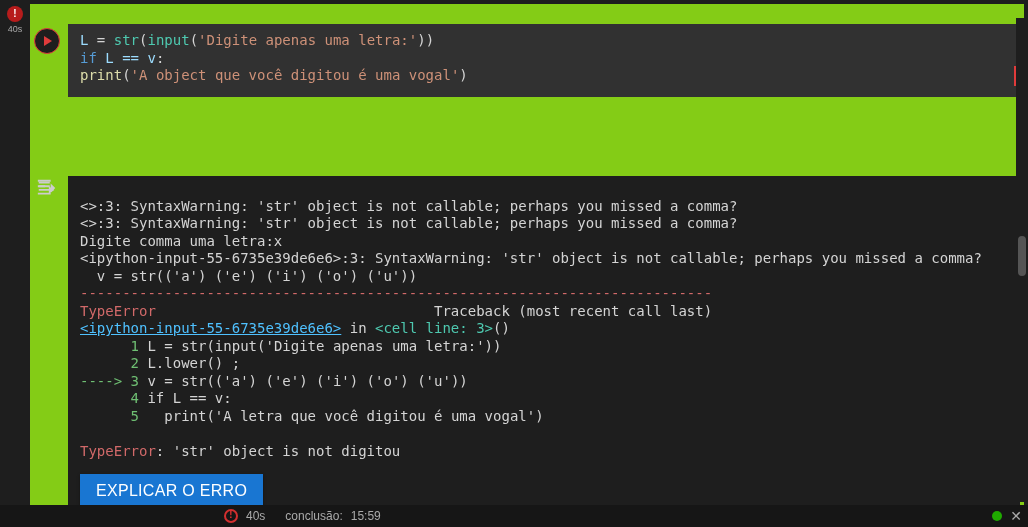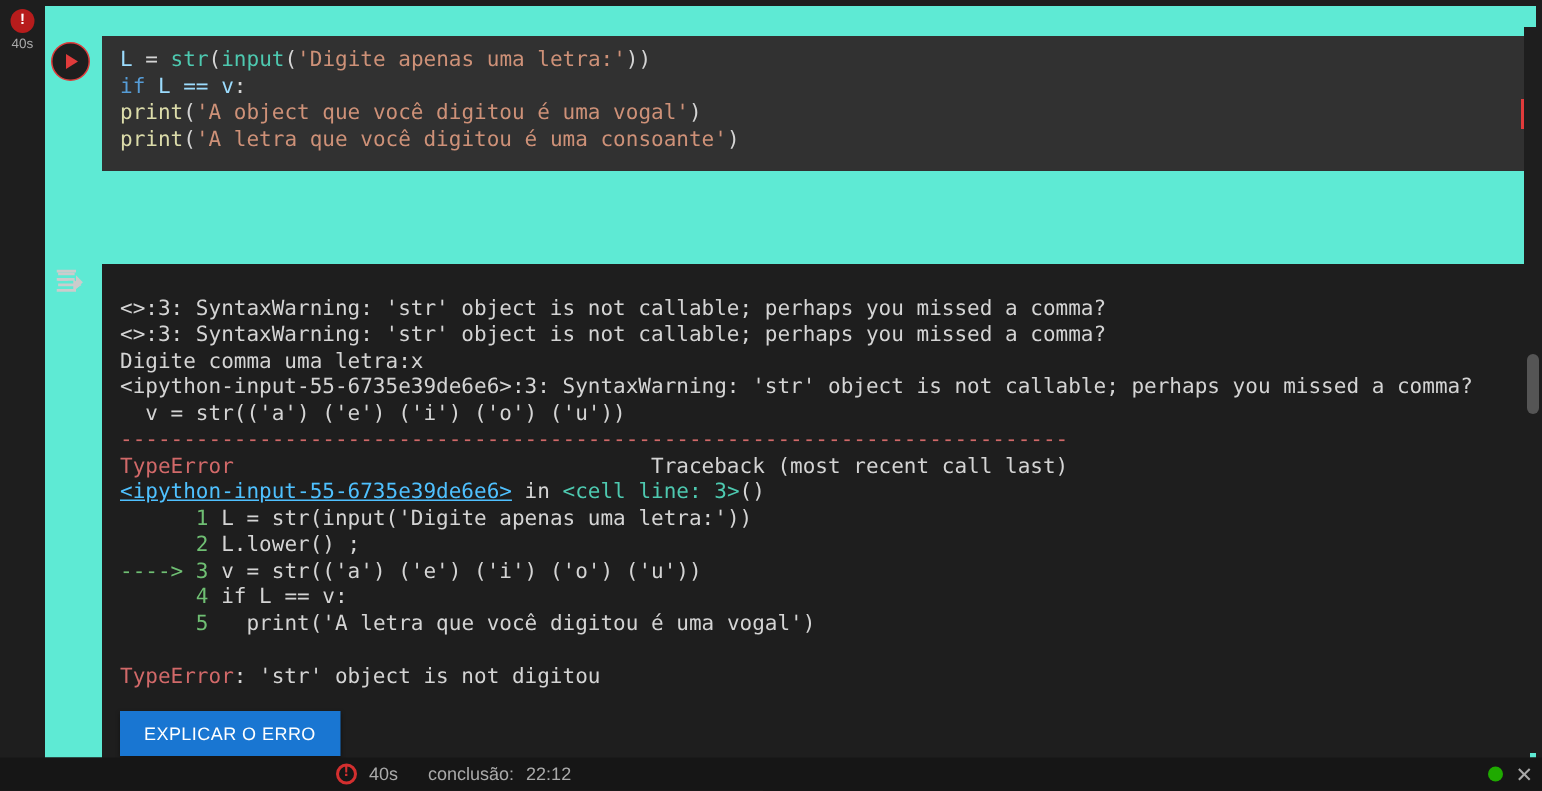--- a/index.html
+++ b/index.html
@@ -47,21 +47,21 @@
     width: 18px; height: 18px;
     display: flex;
     align-items: center;
     justify-content: center;
     fill: #ccc;
     cursor: pointer;
   }
   .cell {
     position: absolute;
     left: 30px; top: 4px; right: 4px; bottom: 22px;
-    background: #5eead4;
+    background: #84cc16;
   }
   .play-btn {
     position: absolute;
     left: 4px; top: 24px;
     width: 26px; height: 26px;
     border-radius: 50%;
     background: #1e1e1e;
     border: 1.5px solid #e03b3b;
     display: flex;
     align-items: center;
@@ -119,21 +119,21 @@
   .err-red { color: #d16969; }
   .err-link { color: #4fc1ff; text-decoration: underline; cursor:pointer; }
   .line-no { color: #6fbf73; }
   .arrow-ind { color: #6fbf73; }
   .explain-btn {
     margin-top: 14px;
     background: #1976d2;
     color: #fff;
     border: none;
     padding: 8px 16px;
-    font-size: 12px;
+    font-size: 16px;
     letter-spacing: .3px;
     cursor: pointer;
     box-shadow: 0 1px 3px rgba(0,0,0,.4);
   }
   .status-bar {
     position: absolute;
     left: 0; right: 0; bottom: 0;
     height: 22px;
     background: #161616;
     display: flex;
@@ -222,21 +222,20 @@
 
   <div class="play-btn">
     <div class="tri"></div>
   </div>
 
   <div class="code-area">
     <div class="red-bar"></div>
     <div><span class="tok-var">L</span><span class="tok-pun"> = </span><span class="tok-bi">str</span><span class="tok-pun">(</span><span class="tok-bi">input</span><span class="tok-pun">(</span><span class="tok-str">'Digite apenas uma letra:'</span><span class="tok-pun">))</span></div>
     <div><span class="tok-kw">if</span><span class="tok-var"> L == v</span><span class="tok-pun">:</span></div>
     <div><span>    </span><span class="tok-fn">print</span><span class="tok-pun">(</span><span class="tok-str">'A object que você digitou é uma vogal'</span><span class="tok-pun">)</span></div>
-    <div><span>    </span><span class="tok-fn">print</span><span class="tok-pun">(</span><span class="tok-str">'A letra que você digitou é uma consoante'</span><span class="tok-pun">)</span></div>
   </div>
 
   <div class="out-icon">
     <svg viewBox="0 0 24 24" width="22" height="22">
         <path d="M4 4h14v2H4V4zm0 14h14v2H4v-2zm0-8h8v2H4v-2zm12 1l6 4-6 4v-8z" transform="translate(-2 -2) scale(1)"></path>
         <path d="M3 4h12v2H3V4zm0 4h12v2H3V8zm0 4h12v2H3v-2zM16 6l5 5-5 5V6z"></path>
       </svg>
   </div>
 
   <div class="output">
@@ -262,19 +261,19 @@
 
 <div class="scroll-track">
   <div class="scroll-thumb"></div>
 </div>
 
 <div class="status-bar">
   <div class="status-left">
     <div class="status-err-dot"></div>
     <span>40s</span>
     <span style="margin-left:12px">conclusão:</span>
-    <span>22:12</span>
+    <span>15:59</span>
   </div>
   <div class="status-right">
     <div class="dot-green"></div>
     <div class="x-close">✕</div>
   </div>
 </div>
 
 </body></html>

